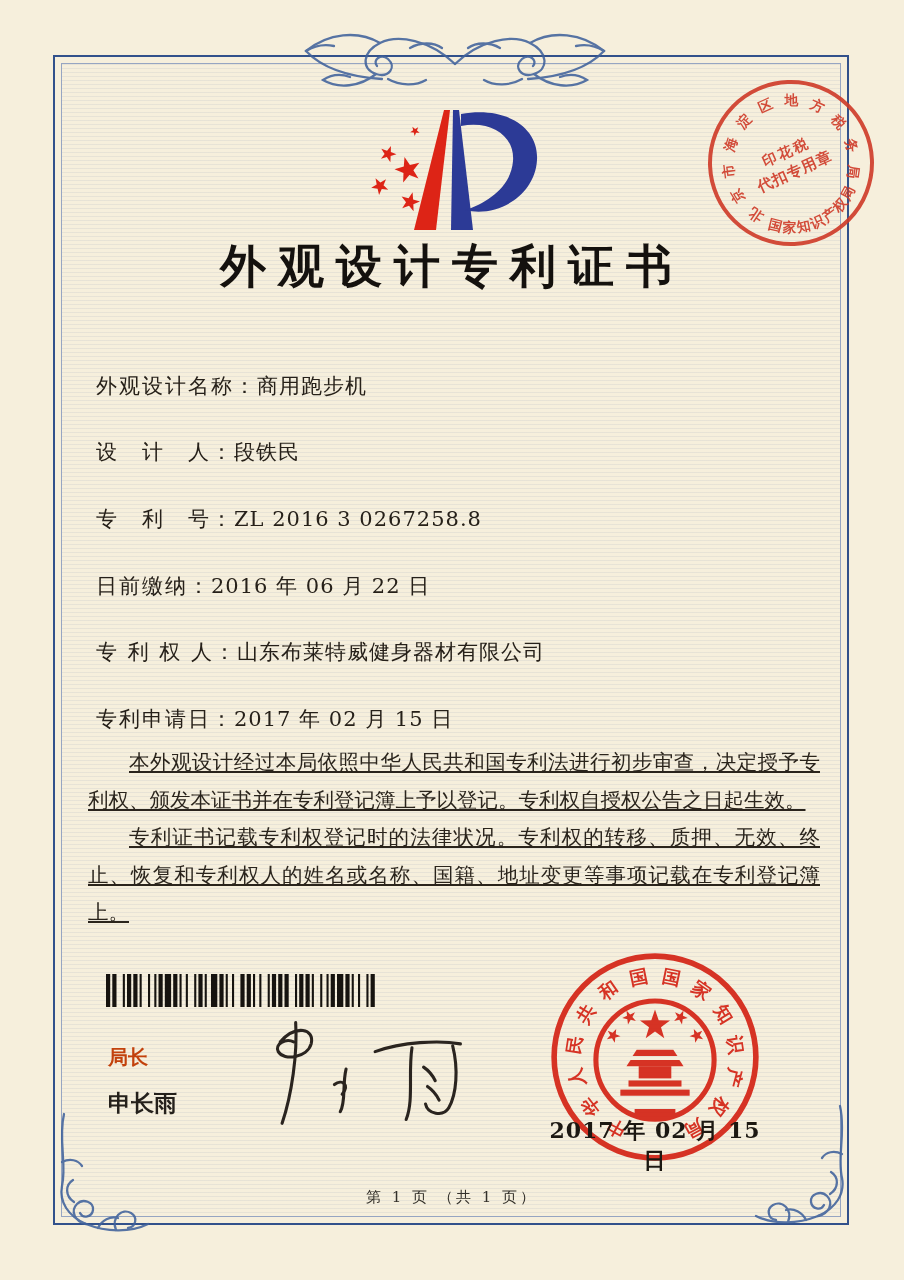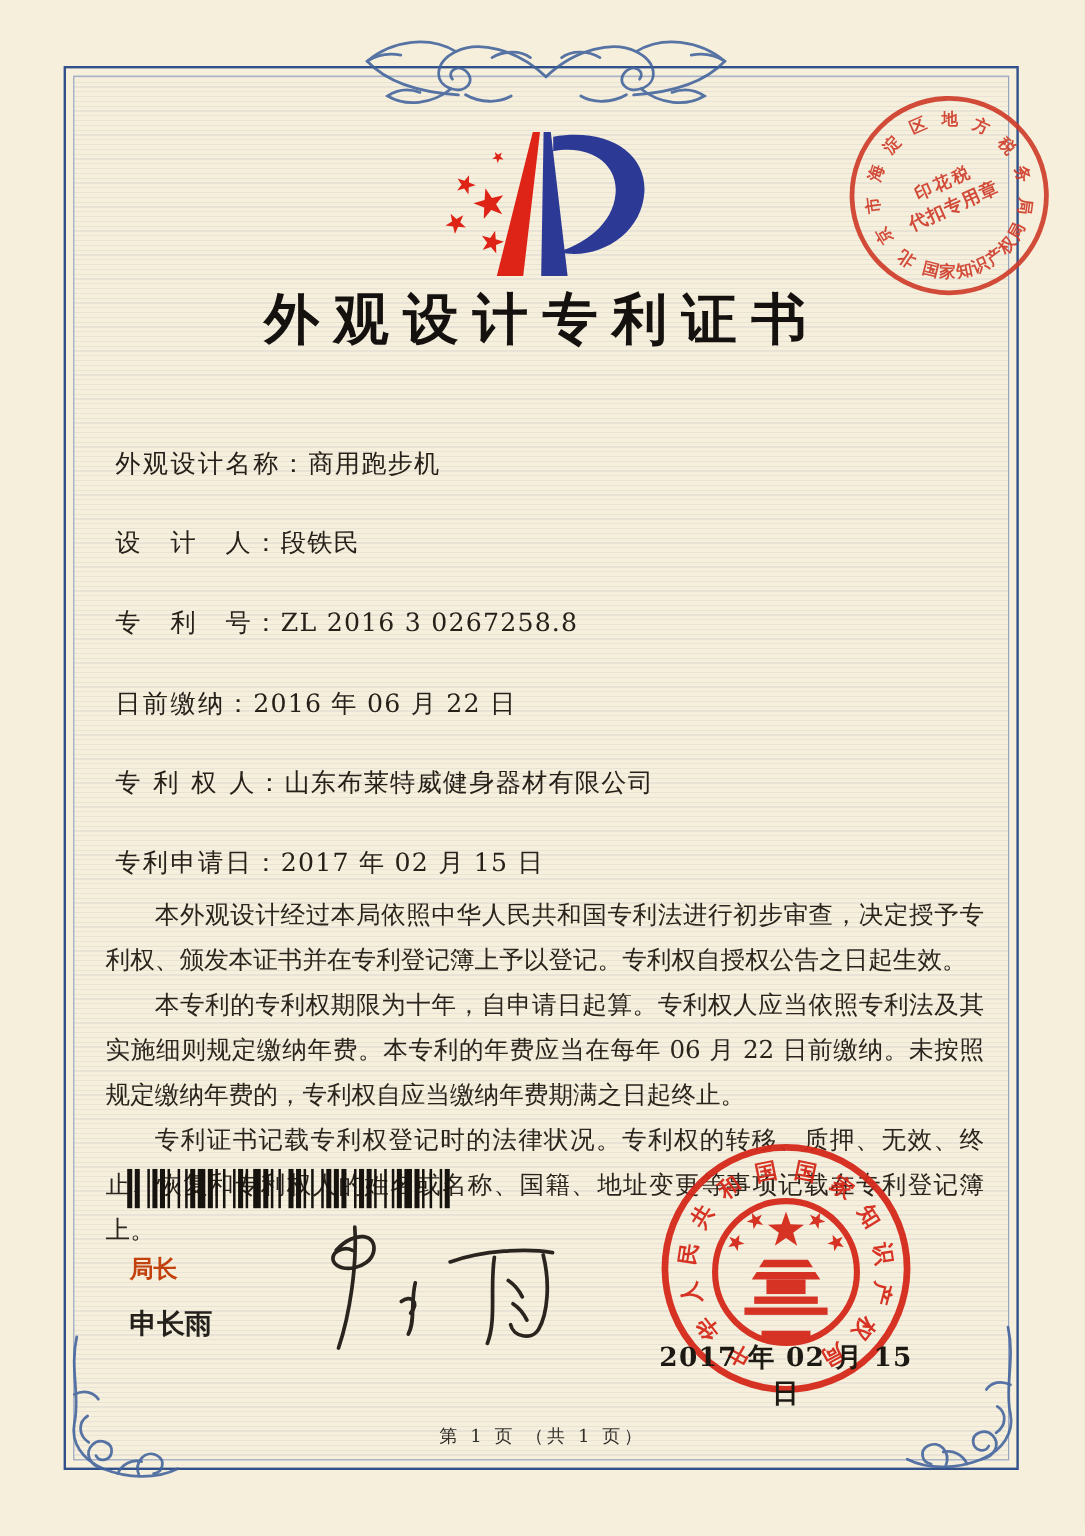--- a/index.html
+++ b/index.html
@@ -16,21 +16,21 @@
     background:repeating-linear-gradient(to bottom,rgba(130,145,175,0.13) 0 1px,rgba(130,145,175,0) 1px 4px);
   }
   .cert-no{left:96px;top:114px;font-size:21px;letter-spacing:3px;color:#1f1a14;}
   .title{left:0;top:236px;width:904px;text-align:center;font-size:46px;font-weight:bold;
          letter-spacing:12px;color:#14110e;}
   .fields{left:96px;top:372px;width:700px;}
   .field-row{position:absolute;left:0;white-space:nowrap;font-size:21px;color:#262019;}
   .field-row .lbl{letter-spacing:2px;}
   .field-row .val{letter-spacing:1px;}
   .body-text{left:88px;top:744px;width:732px;font-size:20.5px;line-height:37.5px;
-             text-align:justify;color:#2a241c;}
+             text-align:justify;color:#2a241c;text-decoration:underline;}
   .body-text p{margin:0;text-indent:2em;}
   .sig-title{left:108px;top:1044px;font-size:20px;font-weight:bold;
              font-family:"DejaVu Sans","Liberation Sans",sans-serif;color:#c2410c;}
   .sig-name{left:108px;top:1088px;font-size:23px;font-weight:bold;
             font-family:"DejaVu Sans","Liberation Sans",sans-serif;color:#24201b;}
   .seal-date{left:548px;top:1116px;width:214px;text-align:center;font-size:22px;font-weight:bold;
              letter-spacing:1px;color:#1c1812;z-index:6;}
   .footer{left:0;top:1188px;width:904px;text-align:center;font-size:15px;
           letter-spacing:3px;color:#33302a;}
   .stamp-wrap{left:702px;top:74px;width:178px;height:178px;transform:rotate(-24deg);z-index:5;opacity:.9;}
@@ -142,21 +142,20 @@
     <div class="field-row" style="top:0"><span class="lbl">外观设计名称：</span><span class="val">商用跑步机</span></div>
     <div class="field-row" style="top:66px"><span class="lbl">设　计　人：</span><span class="val">段铁民</span></div>
     <div class="field-row" style="top:133px"><span class="lbl">专　利　号：</span><span class="val">ZL 2016 3 0267258.8</span></div>
     <div class="field-row" style="top:200px"><span class="lbl">日前缴纳：</span><span class="val">2016 年 06 月 22 日</span></div>
     <div class="field-row" style="top:266px"><span class="lbl">专 利 权 人：</span><span class="val">山东布莱特威健身器材有限公司</span></div>
     <div class="field-row" style="top:333px"><span class="lbl">专利申请日：</span><span class="val">2017 年 02 月 15 日</span></div>
   </div>
 
   <div class="abs body-text">
     <p>本外观设计经过本局依照中华人民共和国专利法进行初步审查，决定授予专利权、颁发本证书并在专利登记簿上予以登记。专利权自授权公告之日起生效。</p>
-    <p>本专利的专利权期限为十年，自申请日起算。专利权人应当依照专利法及其实施细则规定缴纳年费。本专利的年费应当在每年 06 月 22 日前缴纳。未按照规定缴纳年费的，专利权自应当缴纳年费期满之日起终止。</p>
     <p>专利证书记载专利权登记时的法律状况。专利权的转移、质押、无效、终止、恢复和专利权人的姓名或名称、国籍、地址变更等事项记载在专利登记簿上。</p>
   </div>
 
   <svg class="abs barcode" viewBox="0 0 272 33" preserveAspectRatio="none" id="barcode-svg">
       <rect x="2" y="0" width="4.2" height="33" fill="#16130f"></rect>
       <rect x="8.3" y="0" width="4.2" height="33" fill="#16130f"></rect>
       <rect x="18.8" y="0" width="2.1" height="33" fill="#16130f"></rect>
       <rect x="23.000000000000004" y="0" width="4.2" height="33" fill="#16130f"></rect>
       <rect x="29.300000000000004" y="0" width="4.2" height="33" fill="#16130f"></rect>
       <rect x="35.60000000000001" y="0" width="2.1" height="33" fill="#16130f"></rect>

